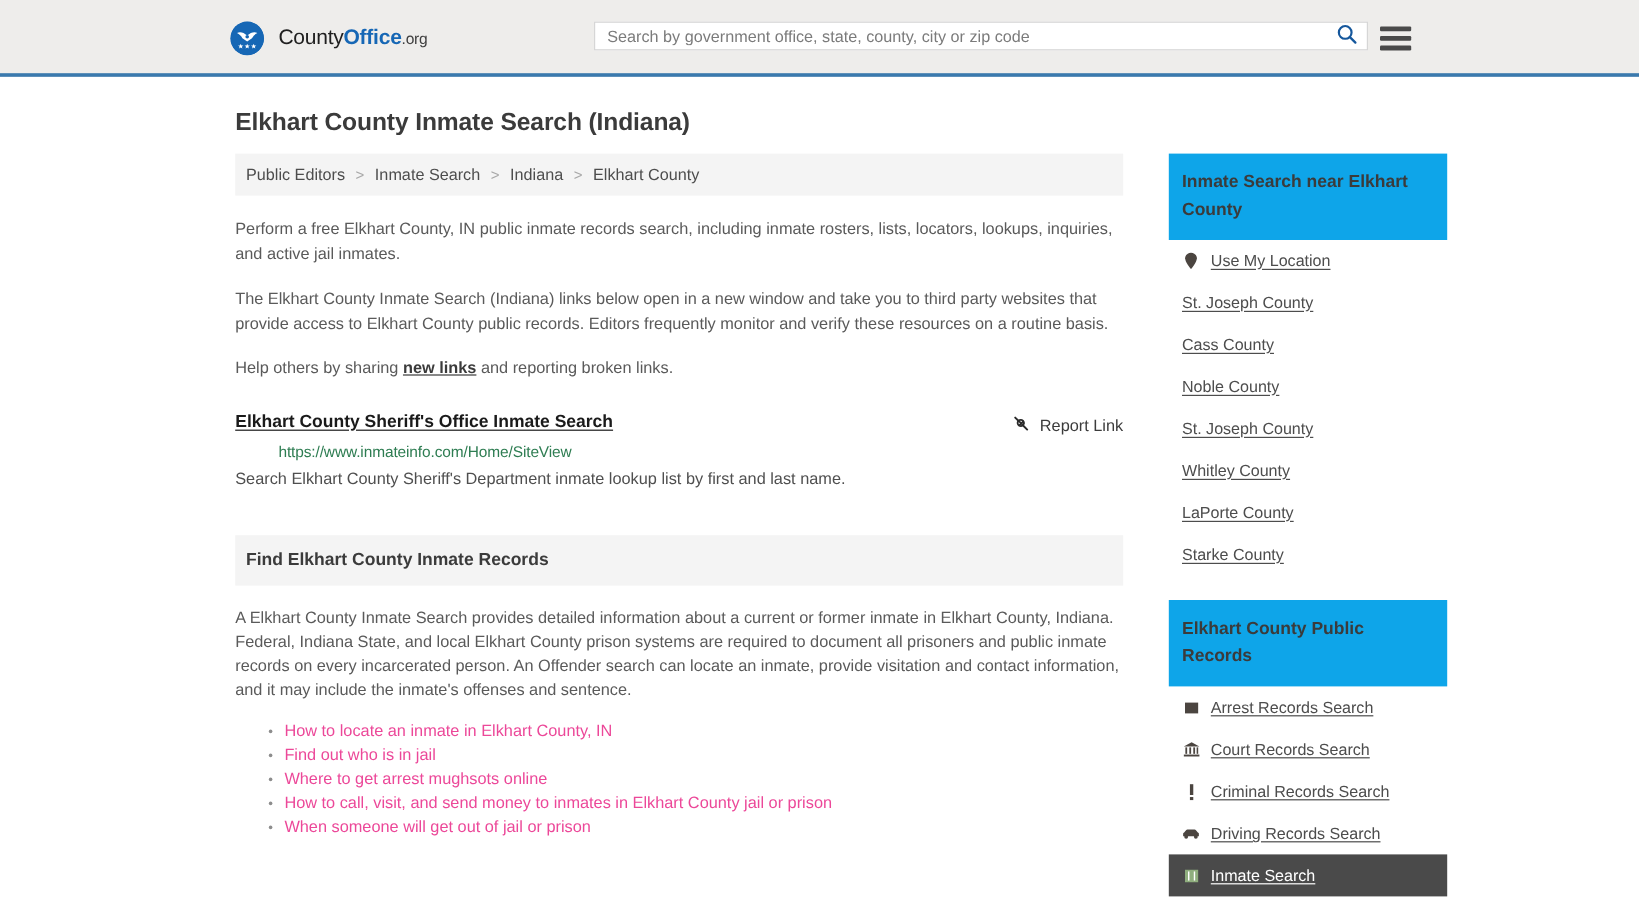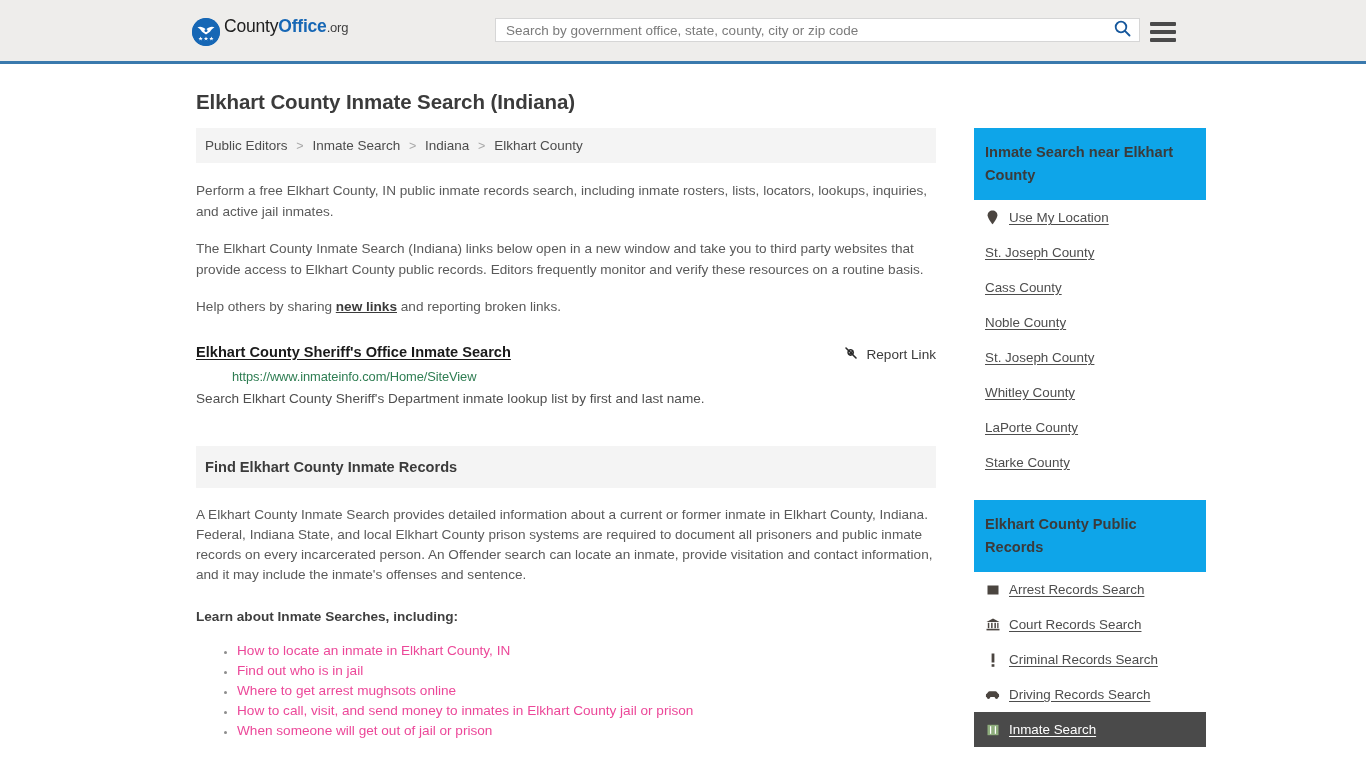--- a/index.html
+++ b/index.html
@@ -22,22 +22,22 @@
     background: #eeedeb;
     border-bottom: 3px solid #3a79ad;
     display: flex;
     align-items: center;
   }
   .brand {
     position: absolute;
     left: 192px;
     top: 18px;
     display: flex;
-    align-items: flex-start;
-    gap: 4px;
+    align-items: center;
+    gap: 12px;
     text-decoration: none;
   }
   .brand-mark {
     width: 28px; height: 28px;
     border-radius: 50%;
     background: #1667b5;
     position: relative;
     flex: 0 0 auto;
     overflow: hidden;
   }
@@ -344,21 +344,20 @@
           </a>
         </div>
         <div class="result-url">https://www.inmateinfo.com/Home/SiteView</div>
         <div class="result-desc">Search Elkhart County Sheriff's Department inmate lookup list by first and last name.</div>
       </div>
 
       <div class="section">
         <div class="section-head">Find Elkhart County Inmate Records</div>
         <div class="section-body">
           <p>A Elkhart County Inmate Search provides detailed information about a current or former inmate in Elkhart County, Indiana. Federal, Indiana State, and local Elkhart County prison systems are required to document all prisoners and public inmate records on every incarcerated person. An Offender search can locate an inmate, provide visitation and contact information, and it may include the inmate's offenses and sentence.</p>
-          <p class="lead-bold">Learn about Inmate Searches, including:</p>
           <ul>
             <li>How to locate an inmate in Elkhart County, IN</li>
             <li>Find out who is in jail</li>
             <li>Where to get arrest mughsots online</li>
             <li>How to call, visit, and send money to inmates in Elkhart County jail or prison</li>
             <li>When someone will get out of jail or prison</li>
           </ul>
         </div>
       </div>
 

